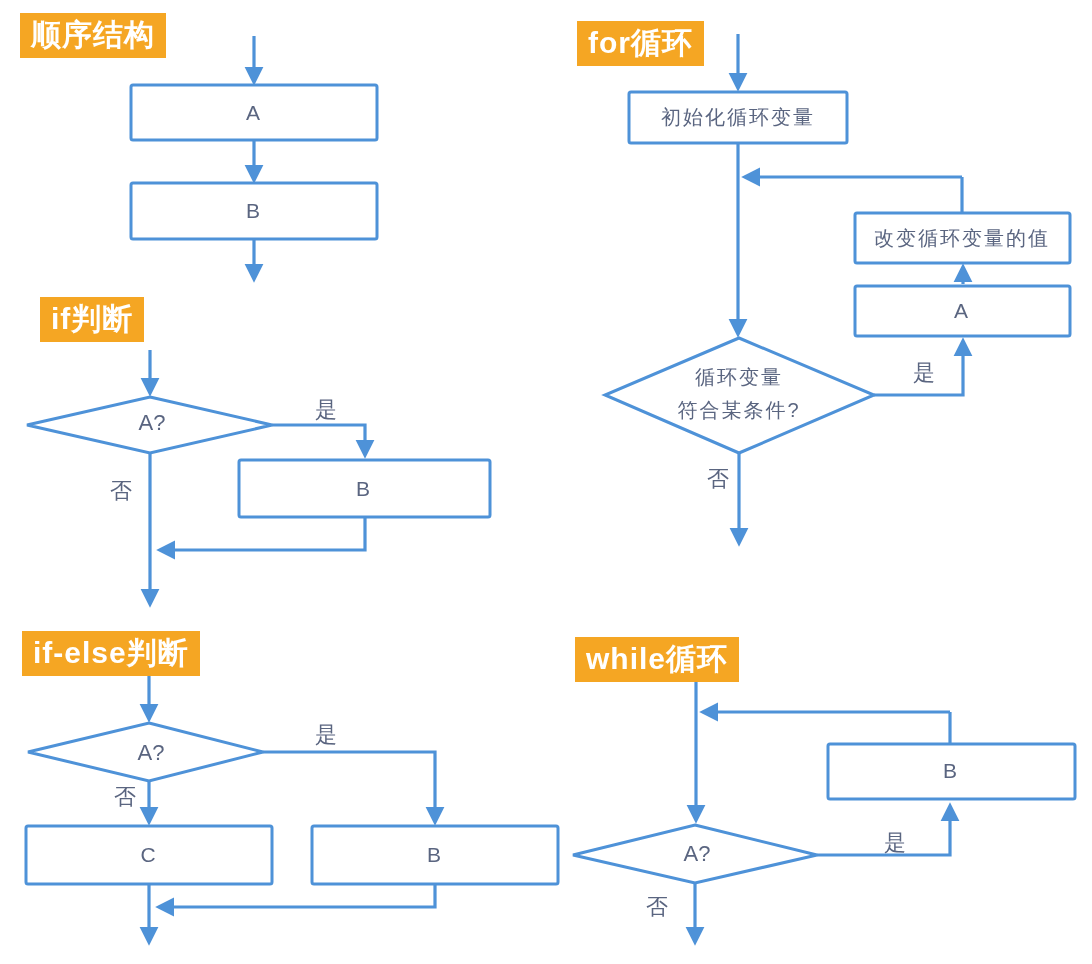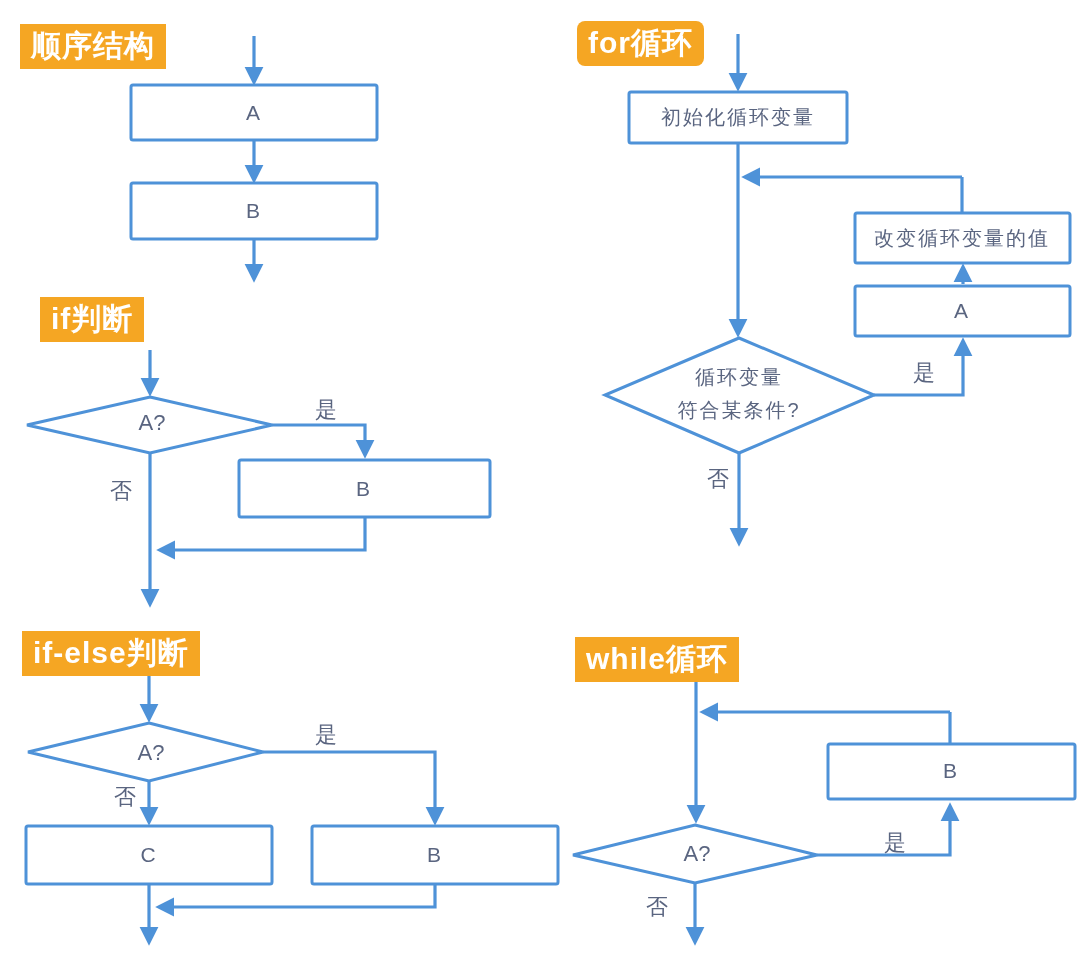--- a/index.html
+++ b/index.html
@@ -23,22 +23,22 @@
   .node{stroke:#4E92D8;stroke-width:3;fill:#ffffff;}
   .ntext{fill:#5A6580;font-size:21px;text-anchor:middle;letter-spacing:2px;}
   .ctext{fill:#5A6580;font-size:20px;text-anchor:middle;letter-spacing:2px;}
   .btext{fill:#5A6580;font-size:22px;text-anchor:middle;}
 </style>
 </head>
 <body>
 
 <div id="canvas">
 
-  <div class="tag" style="left:20px;top:24px;">顺序结构</div>
-  <div class="tag" style="left:577px;top:21px;border-radius:8px;">for循环</div>
+  <div class="tag" style="left:20px;top:13px;">顺序结构</div>
+  <div class="tag" style="left:577px;top:21px;">for循环</div>
   <div class="tag" style="left:40px;top:297px;">if判断</div>
   <div class="tag" style="left:575px;top:637px;">while循环</div>
   <div class="tag" style="left:22px;top:631px;">if-else判断</div>
 
   <svg width="1092" height="964" viewBox="0 0 1092 964">
     <defs>
       <marker id="arr" viewBox="0 0 10 10" refX="7.5" refY="5" markerWidth="6" markerHeight="6" orient="auto">
         <path d="M0,0 L10,5 L0,10 Z" fill="#4E92D8"></path>
       </marker>
     </defs>

